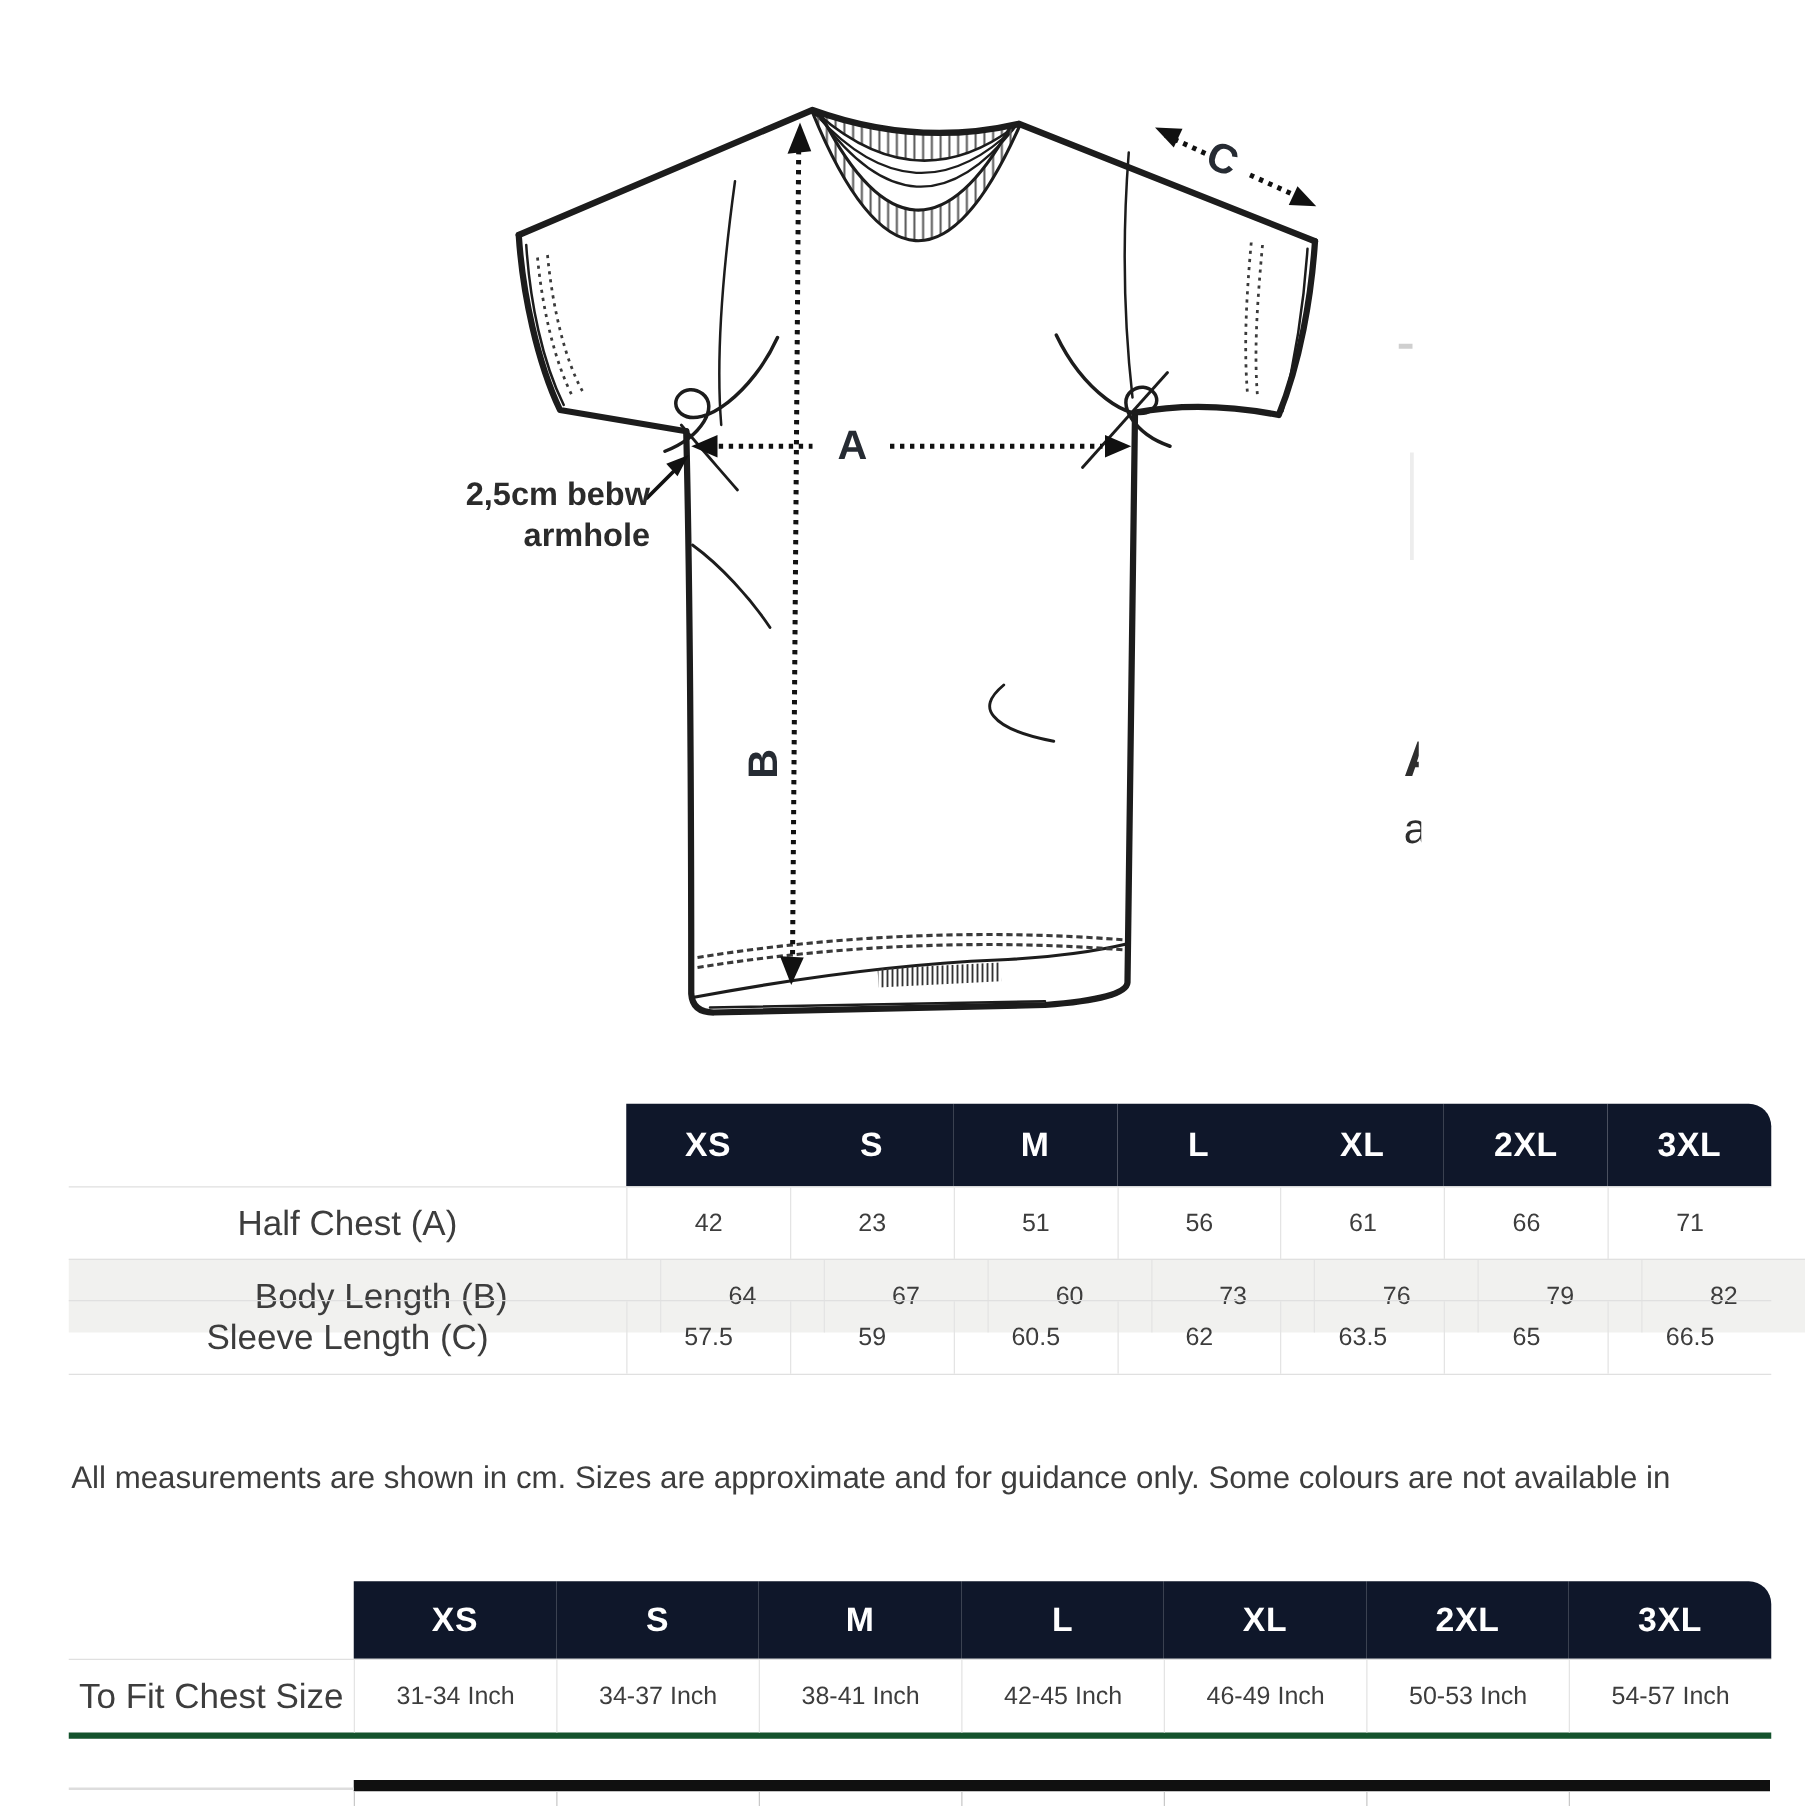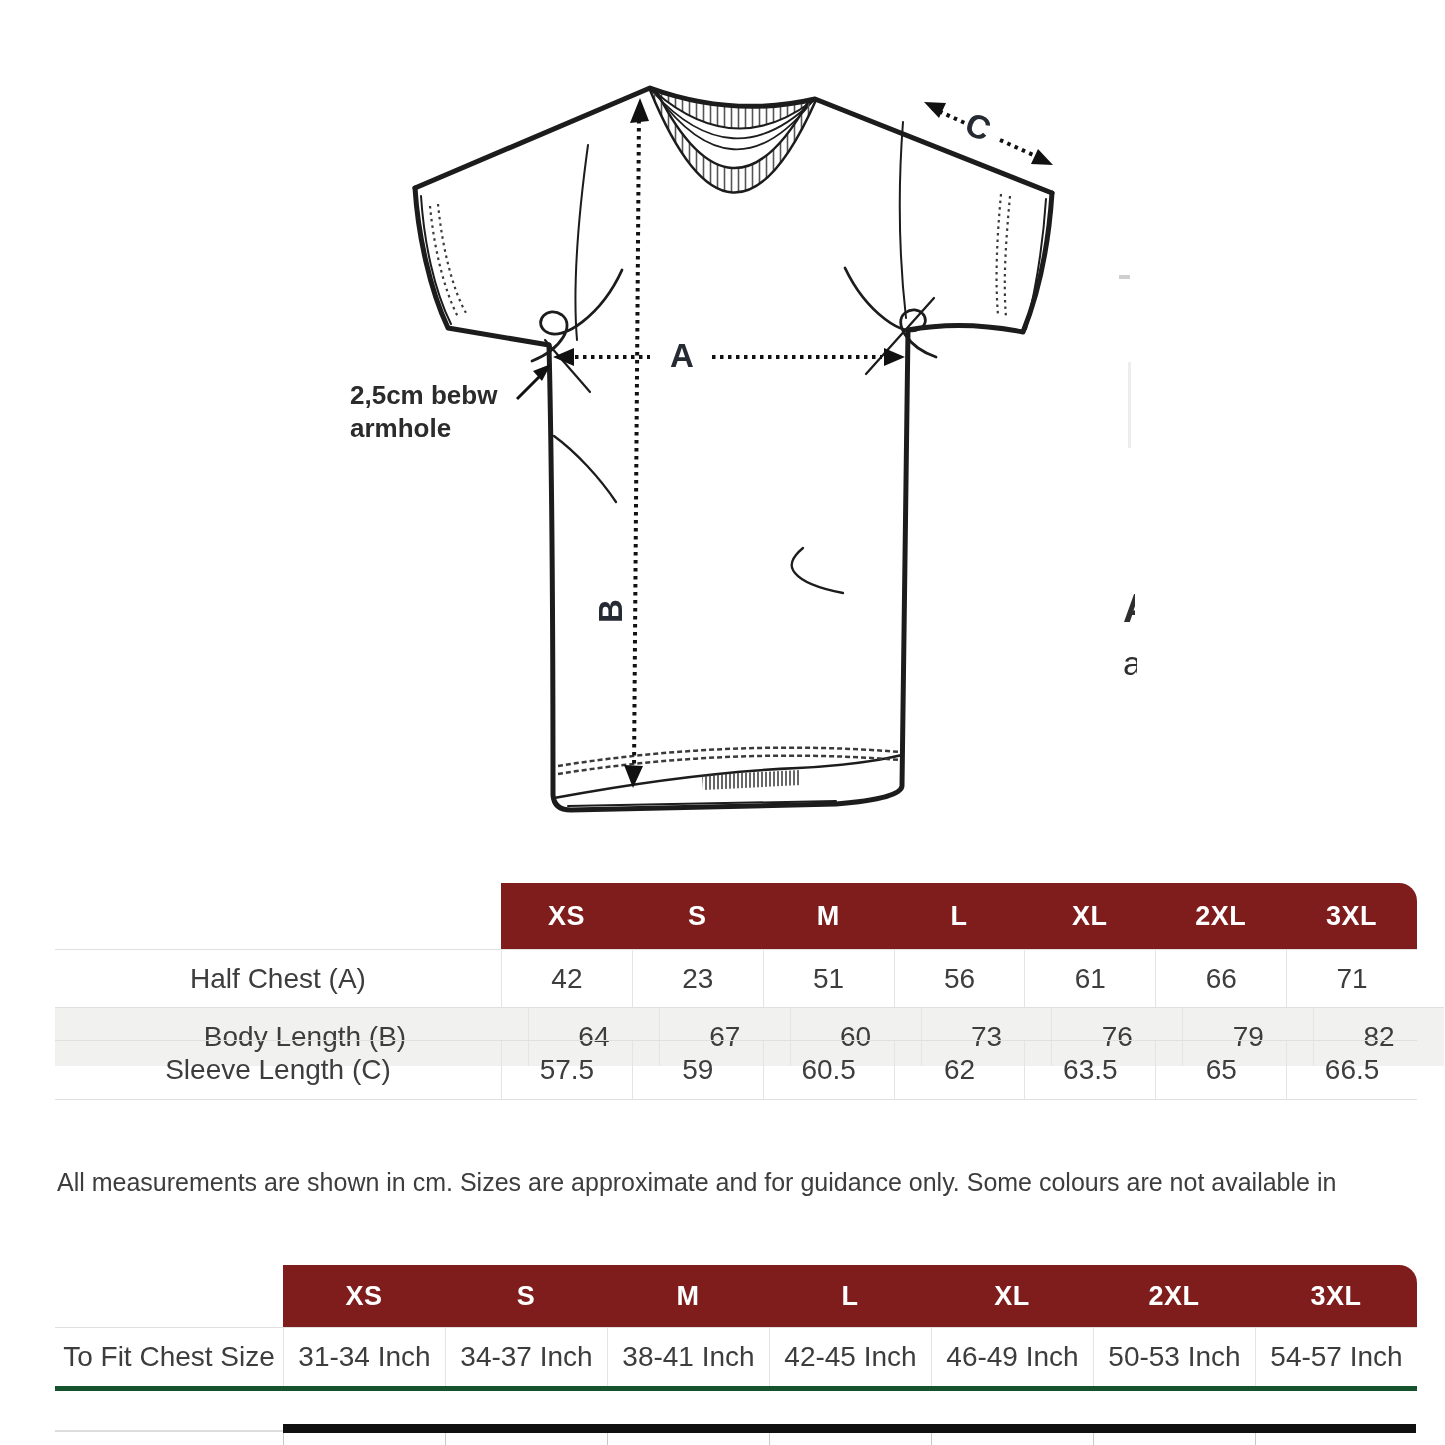--- a/index.html
+++ b/index.html
@@ -8,44 +8,44 @@
     font-family:"Liberation Sans",sans-serif;overflow:hidden;
   }
   
   .diagram{position:absolute;left:0;top:0;width:1445px;height:870px;}
   .diagram svg{position:absolute;left:0;top:0;}
   .dim-label{position:absolute;font-weight:700;font-size:33px;color:#262b33;}
   .label-a{left:670px;top:337px;}
   .label-b{left:599px;top:592px;transform:rotate(-90deg);}
   .label-c{left:966px;top:108px;transform:rotate(22deg);}
   .armhole-note{
-    position:absolute;left:350px;top:379px;width:170px;text-align:left;
+    position:absolute;left:350px;top:379px;width:170px;text-align:right;
     font-size:26px;font-weight:700;color:#2b2b2b;line-height:33px;
   }
   
   .frag-dash{position:absolute;left:1119px;top:275px;width:11px;height:4px;background:#cfcfcf;}
   .frag-vline{position:absolute;left:1128px;top:362px;width:3px;height:86px;background:#ededed;}
   .frag-letter{position:absolute;overflow:hidden;color:#2e2e2e;}
   .frag-upper{left:1123px;top:590px;width:12px;height:36px;font-size:40px;line-height:36px;font-weight:700;}
   .frag-lower{left:1123px;top:648px;width:14px;height:30px;font-size:34px;line-height:30px;}
   
   .tbl-head{position:absolute;display:grid;}
   .t1-head{left:55px;top:883px;width:1362px;height:66px;grid-template-columns:446px repeat(7,1fr);}
   .t2-head{left:55px;top:1265px;width:1362px;height:62px;grid-template-columns:228px repeat(7,1fr);}
-  .hcell{background:#7f1d1d;color:#ffffff;font-size:27px;font-weight:700;
+  .hcell{background:#0f172a;color:#ffffff;font-size:27px;font-weight:700;
          display:flex;align-items:center;justify-content:center;letter-spacing:.5px;}
   .hcell.last{border-top-right-radius:18px;}
   .corner{background:transparent;}
   .trow{position:absolute;left:55px;width:1362px;height:58px;display:grid;border-top:1px solid #e0e0e0;}
   .t1-row{grid-template-columns:446px repeat(7,1fr);}
   .t2-row{grid-template-columns:228px repeat(7,1fr);top:1327px;border-bottom:5px solid #14532d;}
   .r1{top:949px;}
   .r2{top:1007px;background:#f1f1ef;padding-left:27px;}
   .r3{top:1040px;border-bottom:1px solid #e0e0e0;}
-  .cell{display:flex;align-items:center;justify-content:center;font-size:28px;color:#3d3d3d;
+  .cell{display:flex;align-items:center;justify-content:center;font-size:20px;color:#3d3d3d;
         border-left:1px solid #e4e4e4;}
   .lcell{display:flex;align-items:center;justify-content:center;font-size:28px;color:#3d3d3d;}
   
   .note{position:absolute;left:57px;top:1160px;width:1380px;height:72px;overflow:hidden;
         font-size:25px;color:#3d3d3d;line-height:45px;}
   
   .t3-bar{position:absolute;left:283px;top:1424px;width:1133px;height:9px;background:#101010;}
   .t3-leftline{position:absolute;left:55px;top:1430px;width:228px;height:2px;background:#dddddd;}
   .t3-sep{position:absolute;top:1433px;width:1px;height:12px;background:#c9c9c9;}
 </style>

